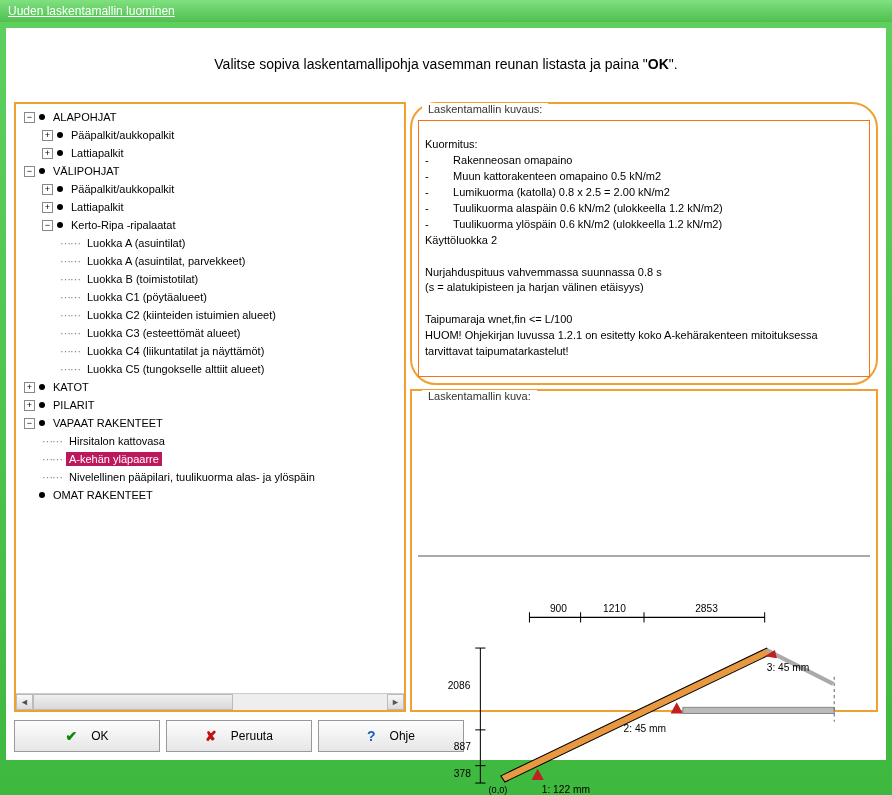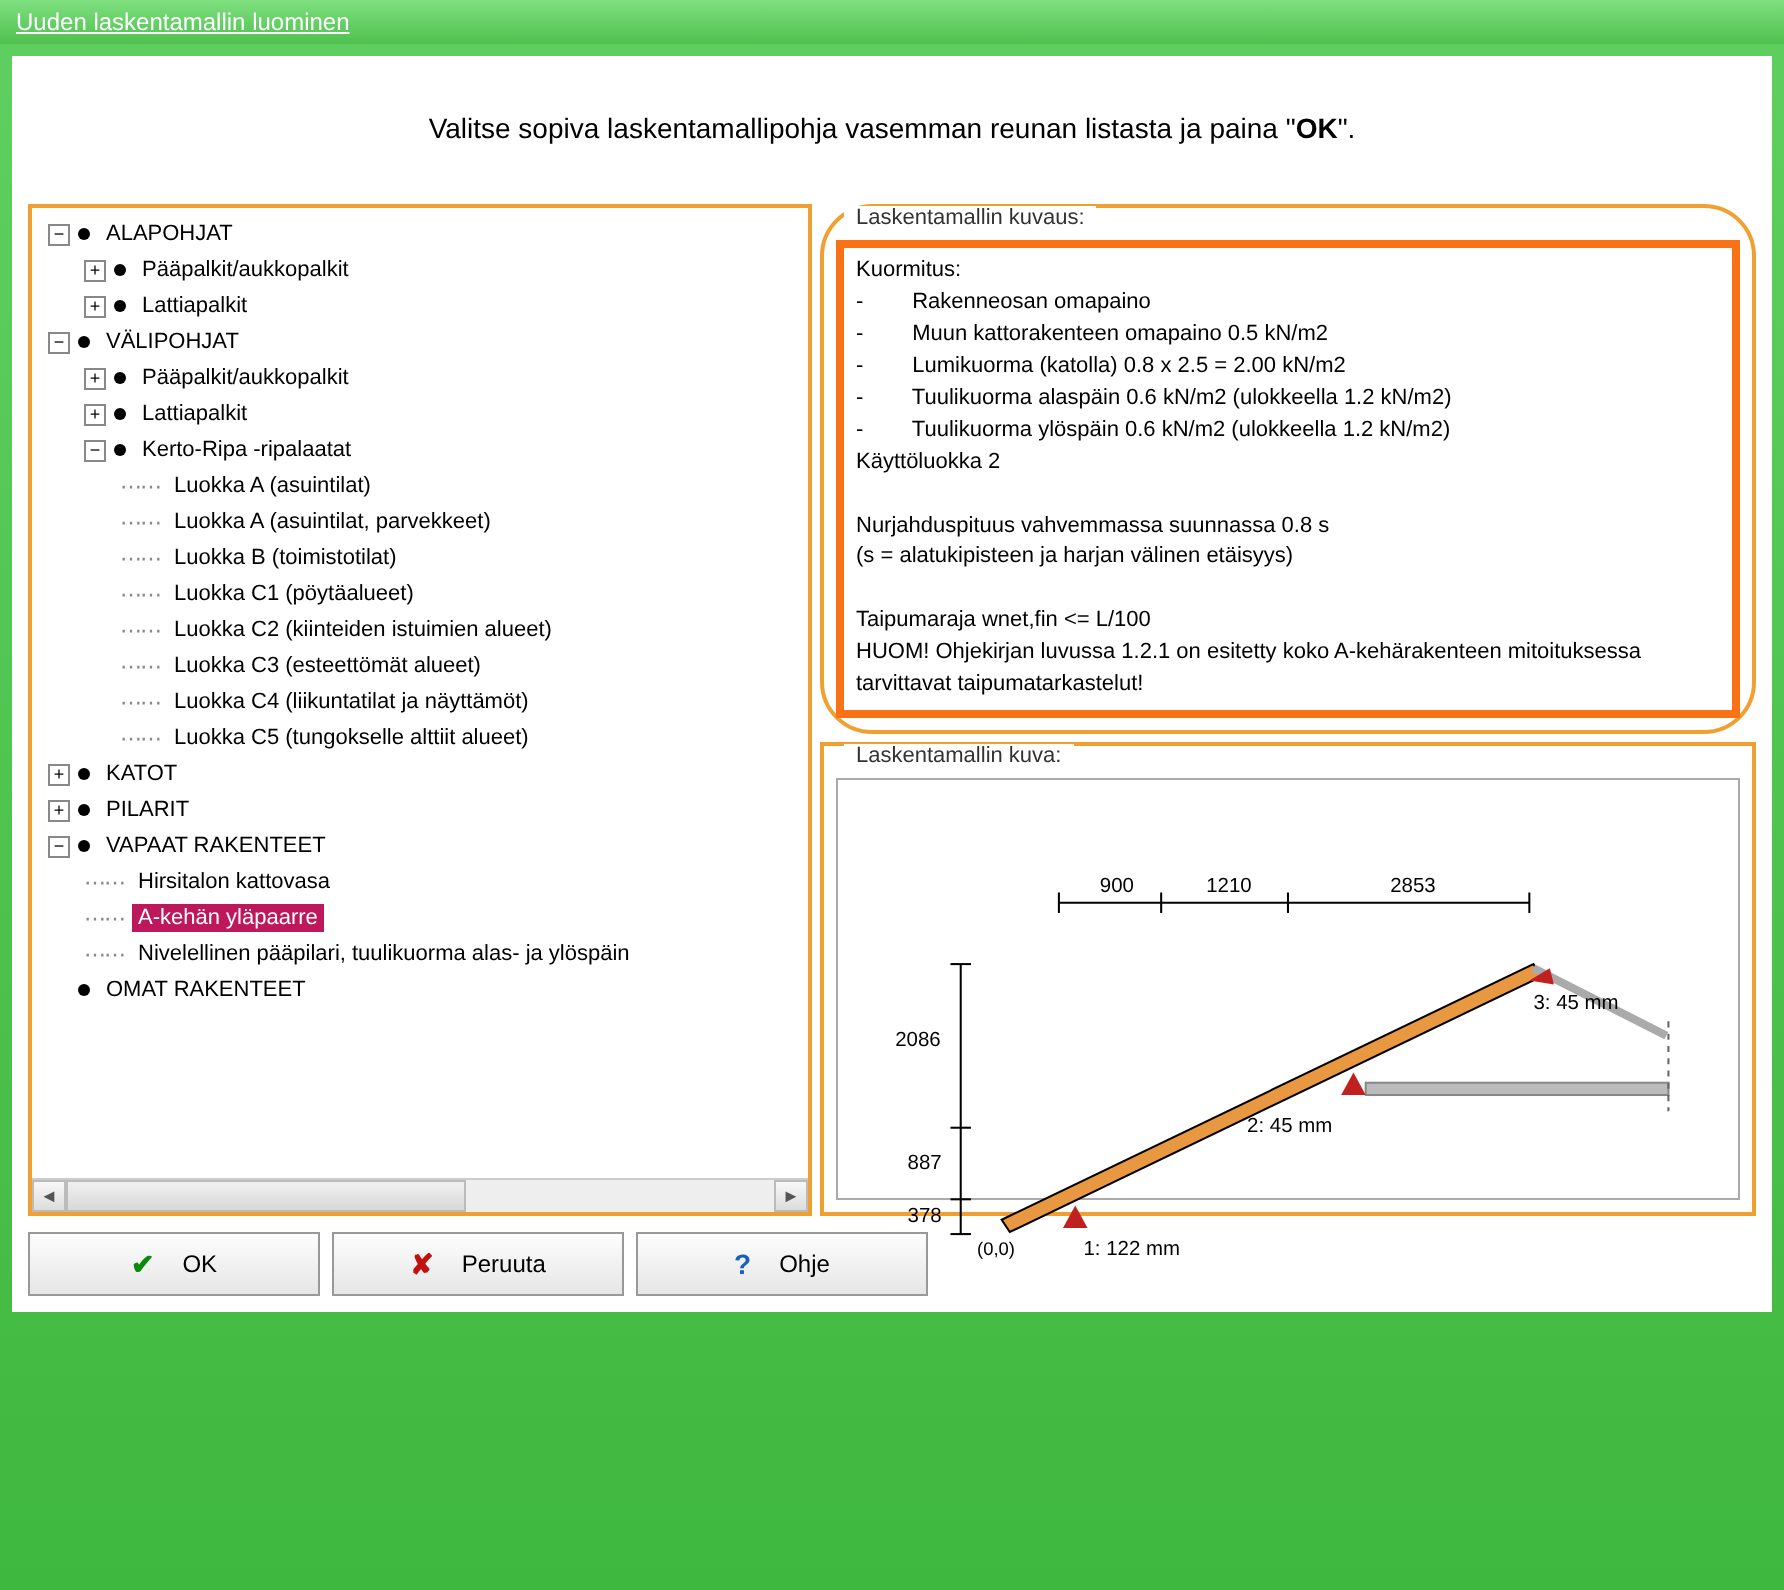--- a/index.html
+++ b/index.html
@@ -17,21 +17,21 @@
   color: #fff;
   font-size: 12px;
   padding: 3px 8px;
   display: flex;
   align-items: center;
   text-decoration: underline;
 }
 .outer {
   margin: 6px;
   background: #fff;
-  height: 628px;
+  height: 732px;
   padding: 8px;
   display: flex;
   flex-direction: column;
 }
 .instruction {
   text-align: center;
   padding: 20px 0 30px;
   font-size: 14px;
 }
 .content {
@@ -117,29 +117,29 @@
   position: absolute;
   top: -1px; left: 10px;
   background: #fff;
   padding: 0 6px;
   font-size: 11px;
   color: #333;
 }
 .desc-group { flex: 0 0 260px; display: flex; border-radius: 26px; }
 .desc-text {
   flex: 1;
-  border: 4px solid #f97316;
-  padding: 4px 6px;
+  border: 1px solid #f97316;
+  padding: 16px 6px;
   font-size: 11px;
   line-height: 1.45;
   overflow-y: scroll;
   white-space: pre-wrap;
   background: #fff;
 }
-.img-group { flex: 1; display: flex; }
+.img-group { flex: 1; display: flex; align-items: center; }
 .img-box {
   flex: 1;
   border: 1px solid #aaa;
   background: #fff;
   position: relative;
 }
 .buttons {
   display: flex;
   gap: 6px;
   margin-top: 8px;

